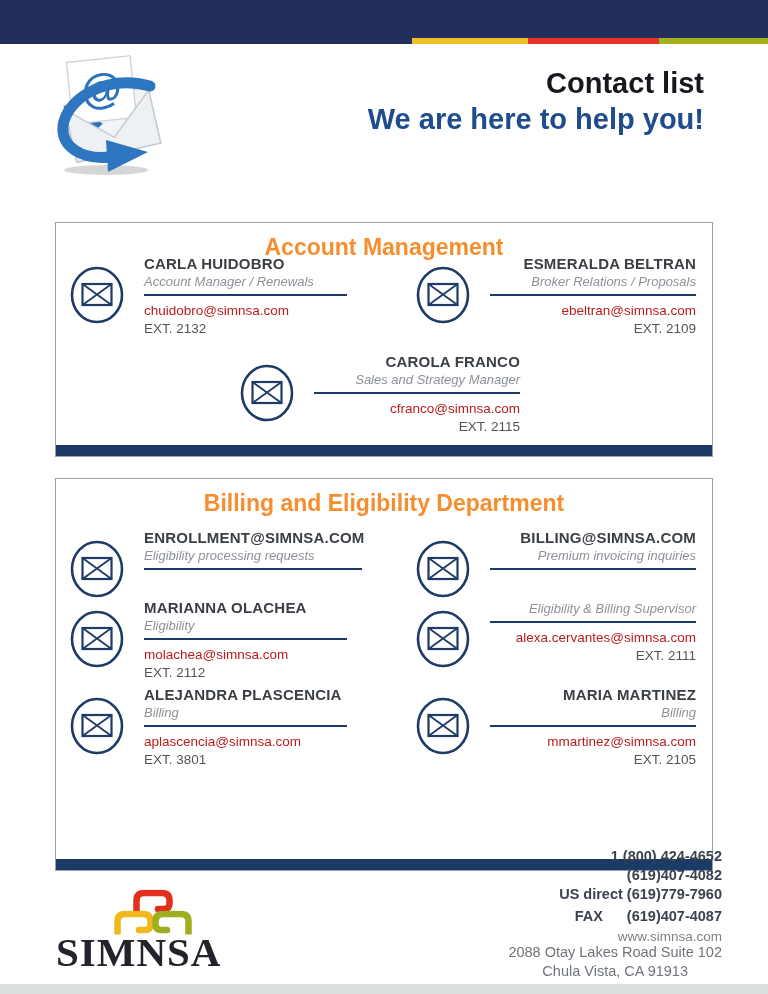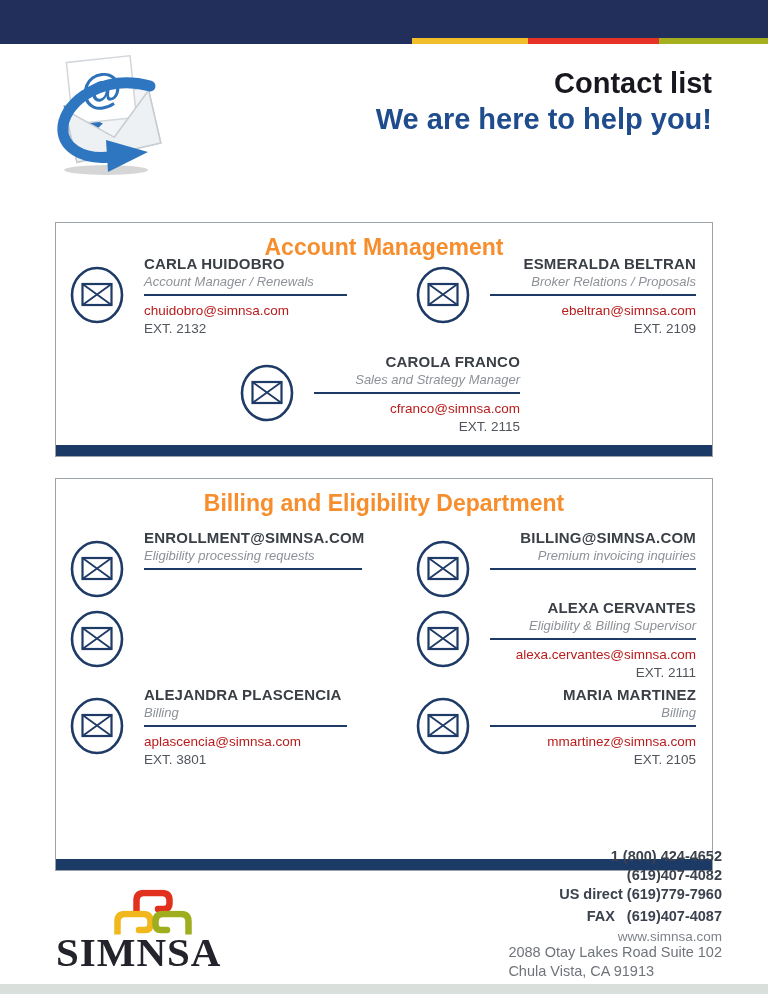--- a/index.html
+++ b/index.html
@@ -9,21 +9,21 @@
     font-family:"Liberation Sans", sans-serif; overflow:hidden;
   }
   
   .topbar { position:absolute; left:0; top:0; width:768px; height:44px; background:#232f5b; }
   .accent { position:absolute; right:0; bottom:0; height:6px; display:flex; }
   .seg-yellow { width:116px; height:6px; background:#f2bf2c; }
   .seg-red    { width:131px; height:6px; background:#e73228; }
   .seg-olive  { width:109px; height:6px; background:#a6b01f; }
   
   .header-graphic { position:absolute; left:44px; top:46px; width:128px; height:132px; }
-  .titles { position:absolute; right:56px; top:66px; text-align:right; }
+  .titles { position:absolute; right:64px; top:66px; text-align:right; }
   .title    { font-size:29px; font-weight:bold; color:#17171f; line-height:35px; }
   .subtitle { font-size:29px; font-weight:bold; color:#1e4c8d; line-height:37px; }
   
   .card { position:absolute; left:55px; width:658px; border:1px solid #9ba1a8; background:#fff; }
   .card1 { top:222px; height:235px; }
   .card2 { top:478px; height:393px; }
   .card-heading { margin-top:11px; text-align:center; color:#f78e2d; font-size:23px; font-weight:bold; }
   .navybar { position:absolute; left:0; right:0; bottom:0; height:11px; background:#1c3a66; }
   
   .slot { position:absolute; display:flex; gap:20px; }
@@ -31,23 +31,23 @@
   .ctext { width:203px; }
   .slot.right .ctext { width:206px; text-align:right; }
   .cname { font-size:15px; font-weight:bold; color:#3a3f46; letter-spacing:.2px; white-space:nowrap; }
   .crole { font-size:13px; font-style:italic; color:#8d9298; margin-top:2px; white-space:nowrap; }
   .crule { border-bottom:2px solid #1e3a66; margin-top:5px; }
   .cemail { font-size:13.5px; color:#b91c1c; margin-top:7px; }
   .cext   { font-size:13.5px; color:#50555c; margin-top:3px; }
   
   .phones { position:absolute; right:46px; top:847px; text-align:right;
             font-size:14.5px; font-weight:bold; color:#3b424e; line-height:19px; }
-  .fax-row { display:flex; justify-content:flex-end; gap:12px; margin-top:3px; }
+  .fax-row { display:flex; justify-content:flex-end; gap:24px; margin-top:3px; }
   .website { font-weight:normal; font-size:13.5px; color:#7e838a; margin-top:1px; }
-  .address { position:absolute; right:46px; top:943px; text-align:left;
+  .address { position:absolute; right:46px; top:943px; text-align:center;
              font-size:14.5px; color:#6f747b; line-height:19px; }
   .logo-mark { position:absolute; left:114px; top:889px; width:78px; height:46px; }
   .wordmark { position:absolute; left:56px; top:928px;
               font-family:"Liberation Serif", serif; font-weight:bold;
               font-size:41px; color:#23232b; letter-spacing:1px; }
   .bottomstrip { position:absolute; left:0; bottom:0; width:768px; height:10px; background:#d9e0dc; }
   .hidden-defs { position:absolute; width:0; height:0; overflow:hidden; }
 </style>
 </head>
 <body>
@@ -160,28 +160,34 @@
       <div class="cname">BILLING@SIMNSA.COM</div>
       <div class="crole">Premium invoicing inquiries</div>
       <div class="crule"></div>
     </div>
   </div>
 
   <div class="slot left" style="left:14px; top:120px;">
     <svg class="cicon">
         <use href="#env"></use>
       </svg>
+    <div class="ctext">
+      <div class="cname">MARIANNA OLACHEA</div>
+      <div class="crole">Eligibility</div>
+      <div class="crule"></div>
+      <div class="cemail">molachea@simnsa.com</div>
+      <div class="cext">EXT. 2112</div>
+    </div>
   </div>
 
   <div class="slot right" style="right:16px; top:120px;">
     <svg class="cicon">
         <use href="#env"></use>
       </svg>
     <div class="ctext">
-      <div class="cname">ALEXA CERVANTES</div>
       <div class="crole">Eligibility &amp; Billing Supervisor</div>
       <div class="crule"></div>
       <div class="cemail">alexa.cervantes@simnsa.com</div>
       <div class="cext">EXT. 2111</div>
     </div>
   </div>
 
   <div class="slot left" style="left:14px; top:207px;">
     <svg class="cicon">
         <use href="#env"></use>

